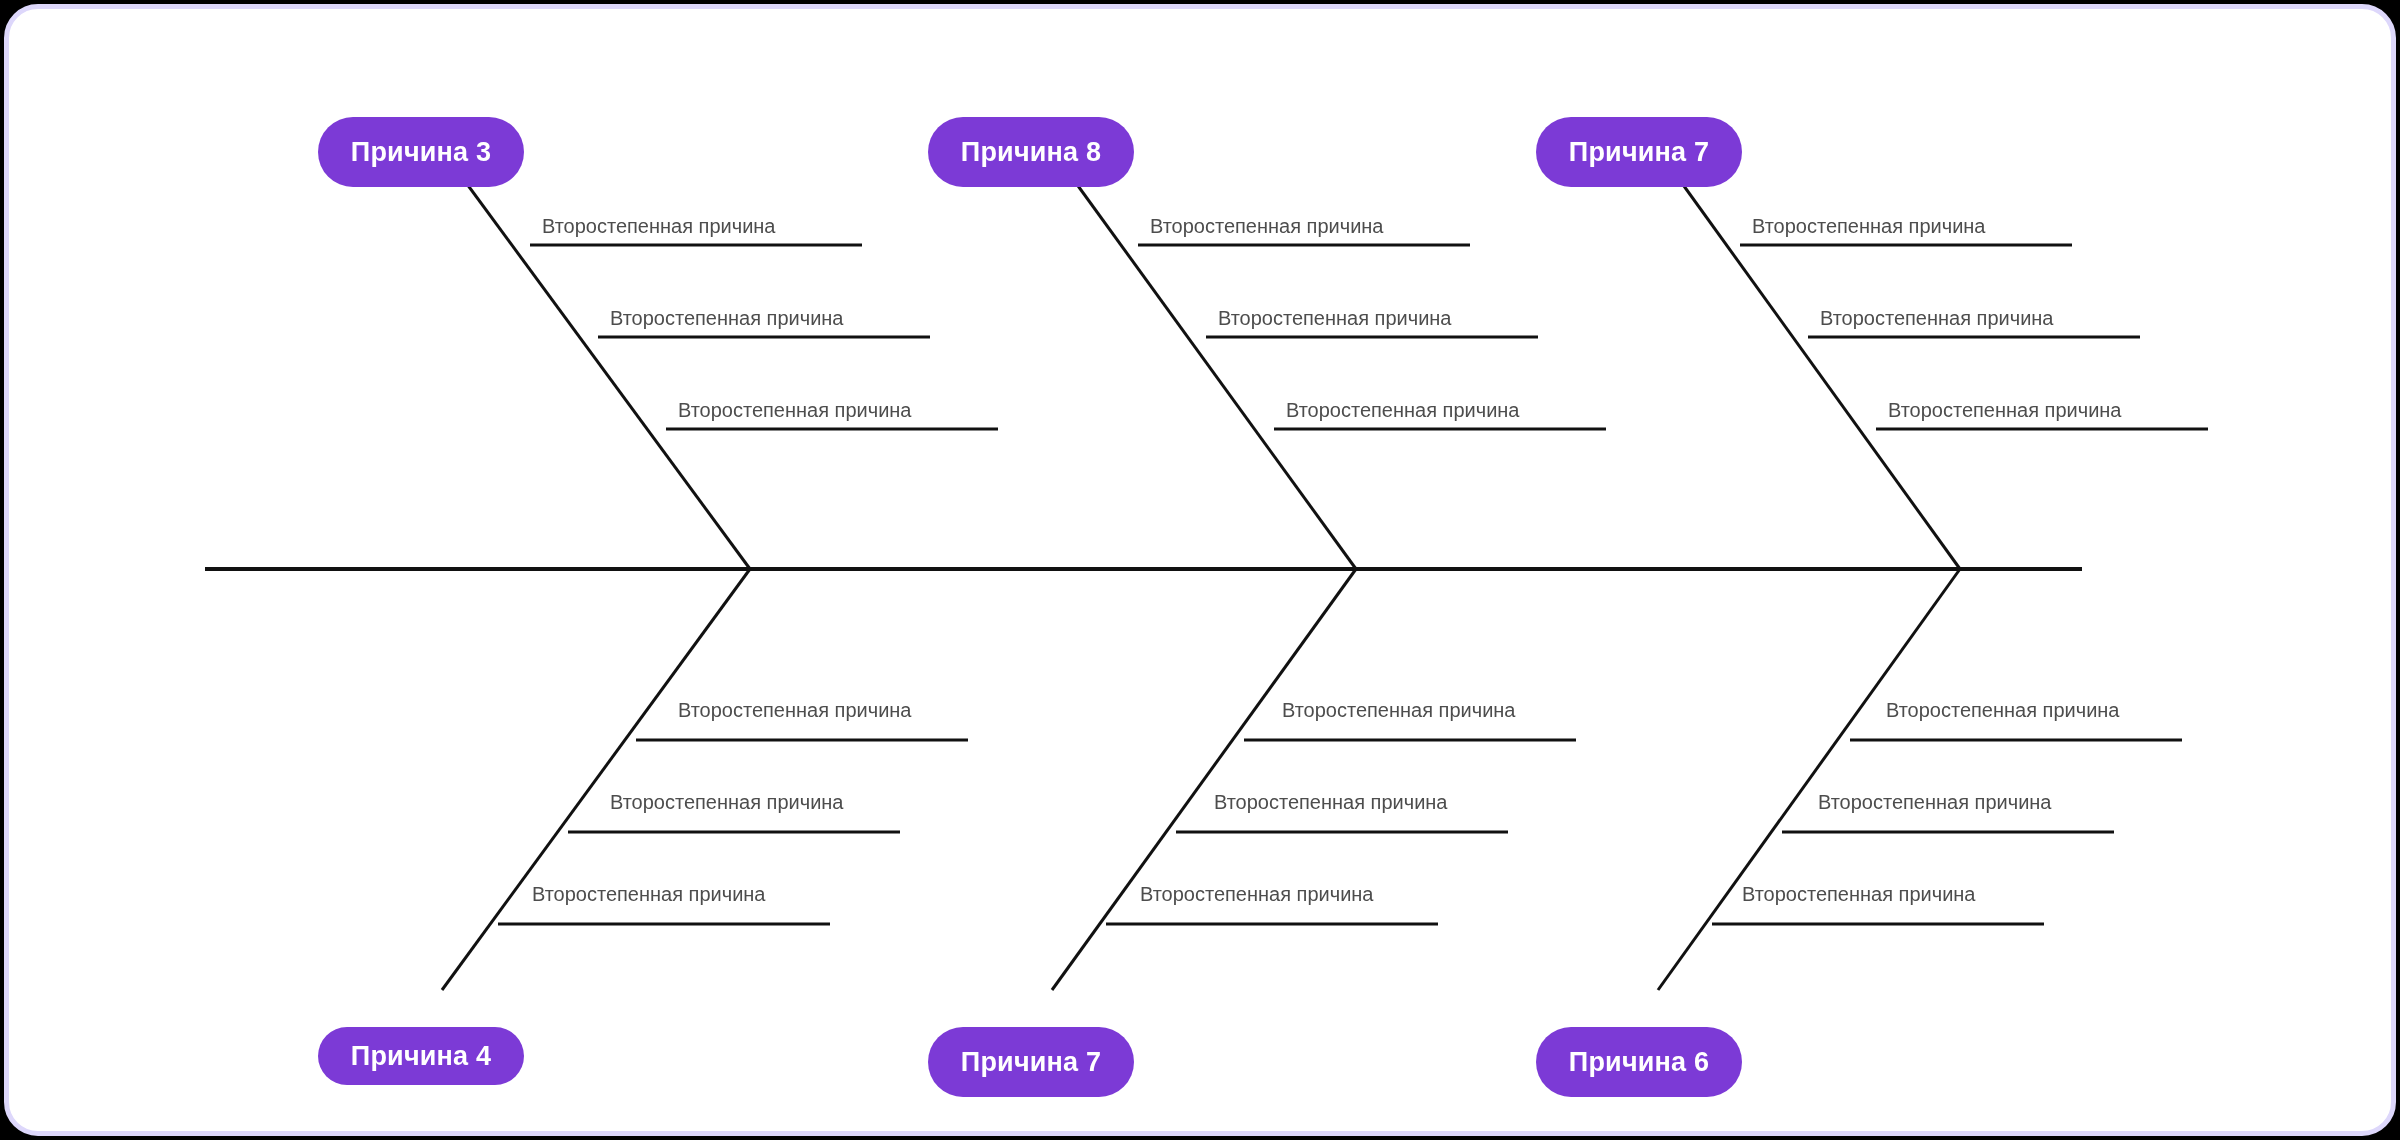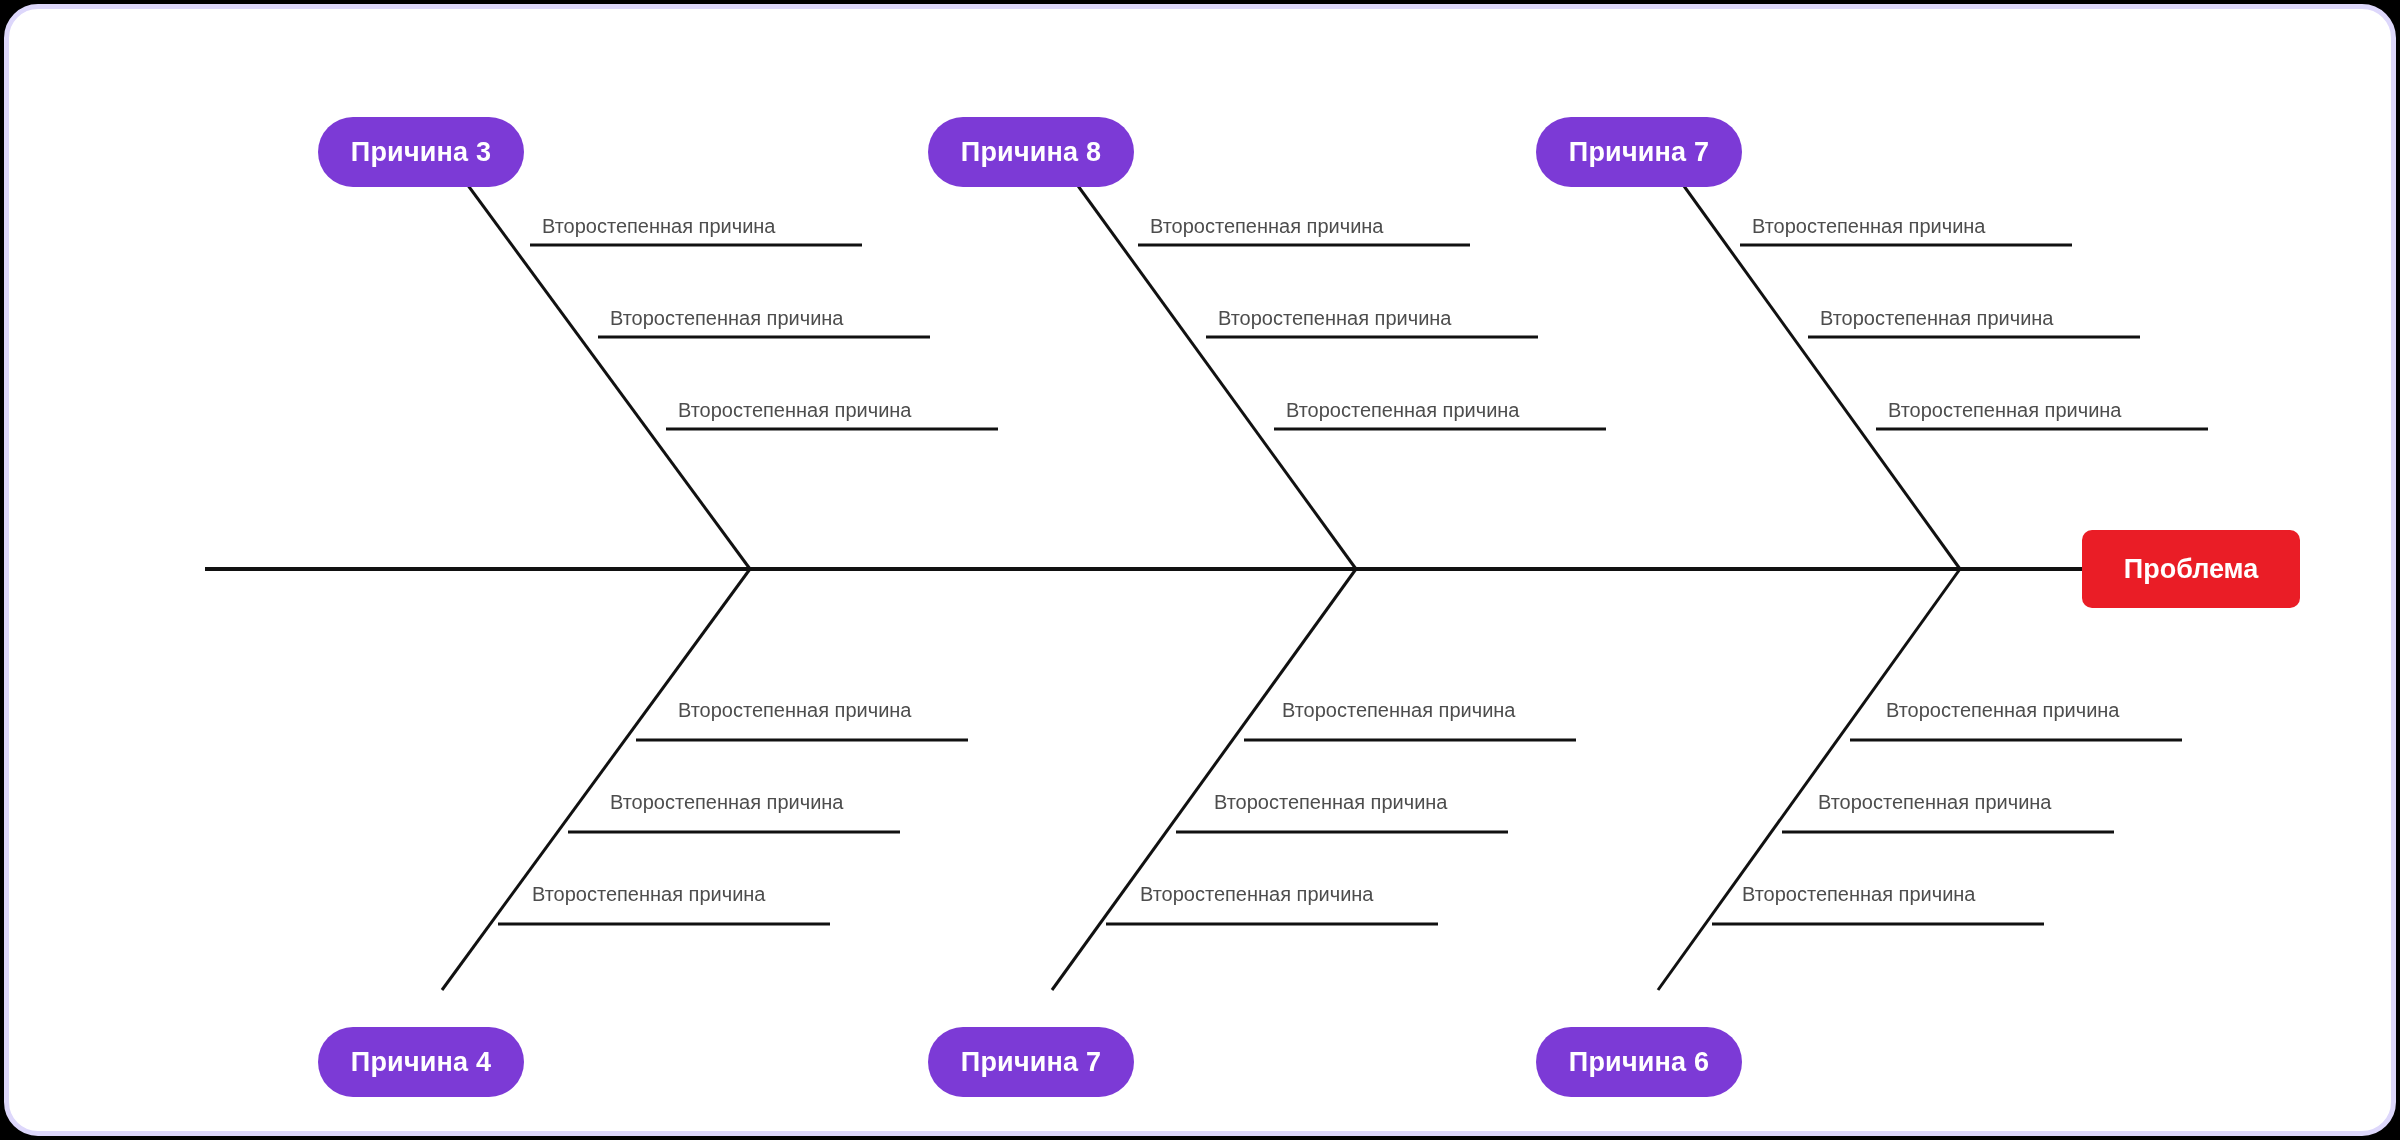--- a/index.html
+++ b/index.html
@@ -116,21 +116,21 @@
   <div id="pill-layer">
       <div class="pill" style="left: 318px; top: 80px; width: 206px; height: 70px; background: rgb(124, 58, 214);">
         <span>Причина 3</span>
       </div>
       <div class="pill" style="left: 928px; top: 80px; width: 206px; height: 70px; background: rgb(124, 58, 214);">
         <span>Причина 8</span>
       </div>
       <div class="pill" style="left: 1536px; top: 80px; width: 206px; height: 70px; background: rgb(124, 58, 214);">
         <span>Причина 7</span>
       </div>
-      <div class="pill" style="left: 318px; top: 990px; width: 206px; height: 70px; background: rgb(124, 58, 214);">
+      <div class="pill" style="left: 318px; top: 990px; width: 206px; height: 58px; background: rgb(124, 58, 214);">
         <span>Причина 4</span>
       </div>
       <div class="pill" style="left: 928px; top: 990px; width: 206px; height: 70px; background: rgb(124, 58, 214);">
         <span>Причина 7</span>
       </div>
       <div class="pill" style="left: 1536px; top: 990px; width: 206px; height: 70px; background: rgb(124, 58, 214);">
         <span>Причина 6</span>
       </div>
     </div>
   <div id="label-layer">
@@ -147,17 +147,14 @@
       <div class="sub-label" style="left: 610px; top: 792px; color: rgb(77, 77, 77);">Второстепенная причина</div>
       <div class="sub-label" style="left: 532px; top: 884px; color: rgb(77, 77, 77);">Второстепенная причина</div>
       <div class="sub-label" style="left: 1282px; top: 700px; color: rgb(77, 77, 77);">Второстепенная причина</div>
       <div class="sub-label" style="left: 1214px; top: 792px; color: rgb(77, 77, 77);">Второстепенная причина</div>
       <div class="sub-label" style="left: 1140px; top: 884px; color: rgb(77, 77, 77);">Второстепенная причина</div>
       <div class="sub-label" style="left: 1886px; top: 700px; color: rgb(77, 77, 77);">Второстепенная причина</div>
       <div class="sub-label" style="left: 1818px; top: 792px; color: rgb(77, 77, 77);">Второстепенная причина</div>
       <div class="sub-label" style="left: 1742px; top: 884px; color: rgb(77, 77, 77);">Второстепенная причина</div>
     </div>
 
-  <div class="problem-box" id="problem-box" style="left: 2082px; top: 530px; width: 218px; height: 78px; background: rgb(234, 29, 38);">
-    <span>Проблема</span>
-  </div>
 
 </div>
 
 </body></html>

